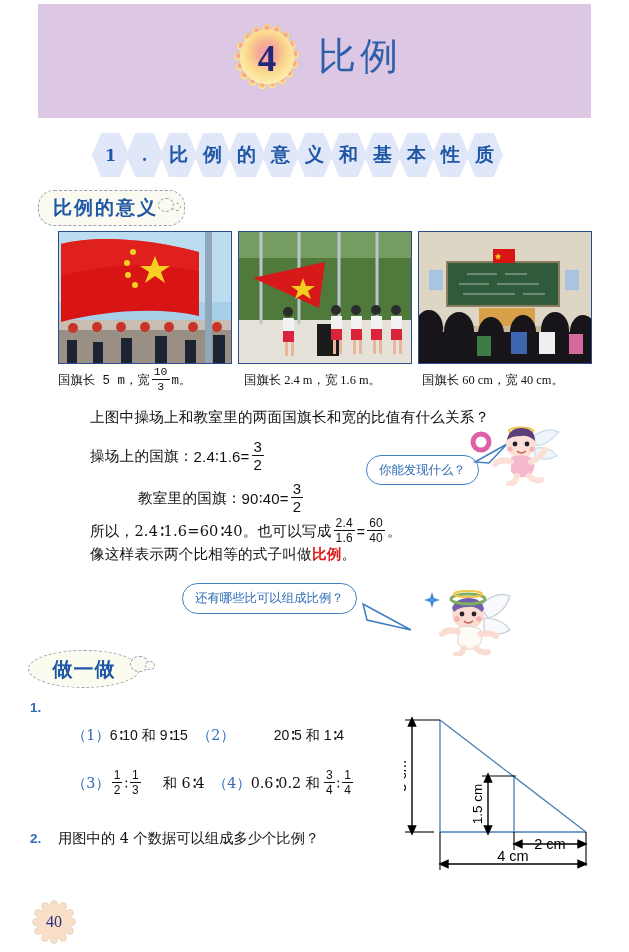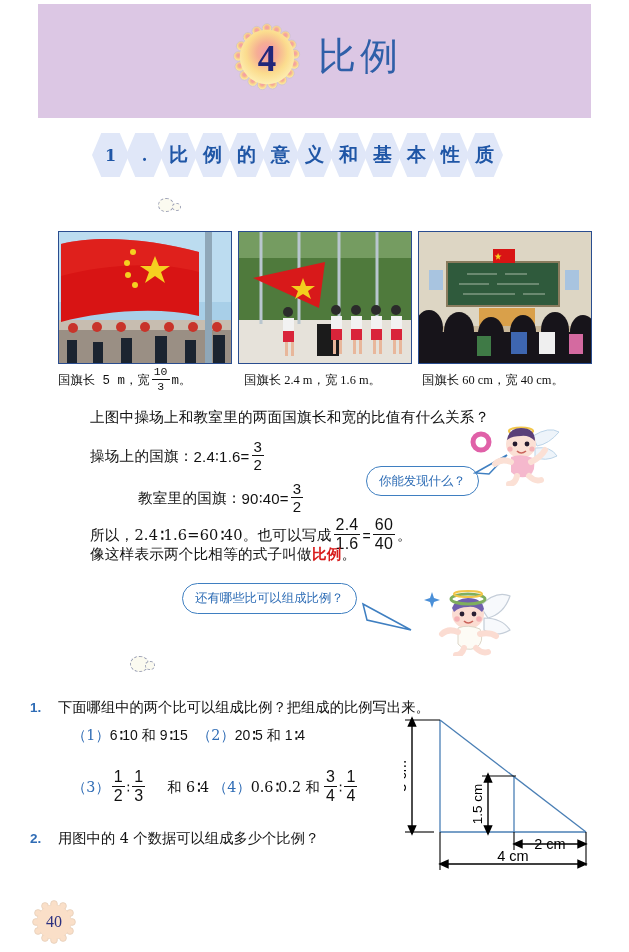--- a/index.html
+++ b/index.html
@@ -65,21 +65,21 @@
   .cap1{width:186px;font-family:Liberation Mono, monospace;}
   .cap2{width:178px;}
 
   
   .frac{display:inline-flex;flex-direction:column;align-items:center;
         vertical-align:middle;line-height:1;margin:0 2px;position:relative;top:-1px;}
   .frac .n{font-size:11.5px;padding:0 2px;}
   .frac .bar{width:100%;height:1px;background:#111;margin:1px 0;}
   .frac .d{font-size:11.5px;padding:0 2px;}
   .frac.big .n,.frac.big .d{font-size:15px;}
-  .frac.mid .n,.frac.mid .d{font-size:16px;}
+  .frac.mid .n,.frac.mid .d{font-size:12px;}
 
   
   .body-text{position:absolute;left:0;top:0;width:629px;}
   .bline{position:absolute;font-size:14.6px;color:#111;white-space:nowrap;
          font-family:"DejaVu Serif",serif;letter-spacing:.2px;}
   .bline .eq{font-family:"Liberation Sans",sans-serif;font-size:15px;}
   .kw{color:#d81b1b;font-weight:700;}
 
   
   .bubble{
@@ -167,20 +167,23 @@
     <div class="hex">的</div>
     <div class="hex">意</div>
     <div class="hex">义</div>
     <div class="hex">和</div>
     <div class="hex">基</div>
     <div class="hex">本</div>
     <div class="hex">性</div>
     <div class="hex">质</div>
   </div>
 
+  <div class="taglabel" style="left:38px;top:190px;">
+    <span class="txt">比例的意义</span>
+  </div>
   <div class="tagdot" style="left:158px;top:198px;width:14px;height:12px;"></div>
   <div class="tagdot" style="left:172px;top:203px;width:7px;height:6px;"></div>
 
   <div class="photos">
     <div class="photo">
       <svg width="100%" height="100%" viewBox="0 0 172 131" preserveAspectRatio="none">
         <rect width="172" height="131" fill="#a8cfe8"></rect>
         <rect y="0" width="172" height="70" fill="#bcdcf0"></rect>
         <rect x="0" y="92" width="172" height="39" fill="#9a8f84"></rect>
         <rect x="0" y="88" width="172" height="10" fill="#c7bdb0"></rect>
@@ -354,21 +357,21 @@
         <span class="d">40</span>
       </span>
       <span>。</span>
     </div>
 
     <div class="bline" style="left:90px;top:545px;">
       <span>像这样表示两个比相等的式子叫做</span><span class="kw">比例</span><span>。</span>
     </div>
   </div>
 
-  <div class="bubble" style="left:366px;top:455px;margin-top:11px;">
+  <div class="bubble" style="left:366px;top:455px;">
     <span>你能发现什么？</span>
     <svg class="tail" style="left:106px;top:-14px;width:40px;height:24px;" viewBox="0 0 40 24">
       <path d="M2 20 L34 2 L16 21 Z" fill="#fff" stroke="#3f7fc1" stroke-width="1.5"></path>
     </svg>
   </div>
   <svg style="position:absolute;left:468px;top:429px;width:26px;height:26px;" viewBox="0 0 26 26">
     <circle cx="13" cy="13" r="8" fill="none" stroke="#e060a8" stroke-width="5"></circle>
   </svg>
   <svg style="position:absolute;left:487px;top:424px;width:74px;height:62px;" viewBox="0 0 74 62">
     <ellipse cx="34" cy="7" rx="12" ry="3.5" fill="none" stroke="#f2c64a" stroke-width="2.2"></ellipse>
@@ -409,33 +412,35 @@
     <path d="M20 40 Q30 36 42 41 Q47 54 38 60 Q27 64 20 56 Z" fill="#fdfbf5" stroke="#ddd6c8" stroke-width="1"></path>
     <path d="M20 44 Q10 40 4 46" stroke="#fbdcd2" stroke-width="6" fill="none" stroke-linecap="round"></path>
     <path d="M42 46 Q52 44 58 48" stroke="#fbdcd2" stroke-width="6" fill="none" stroke-linecap="round"></path>
     <path d="M26 60 Q24 67 18 67" stroke="#fbdcd2" stroke-width="6" fill="none" stroke-linecap="round"></path>
     <path d="M38 60 Q44 66 50 64" stroke="#fbdcd2" stroke-width="6" fill="none" stroke-linecap="round"></path>
   </svg>
   <svg style="position:absolute;left:424px;top:592px;width:16px;height:16px;" viewBox="0 0 16 16">
     <path d="M8 0 L10 6 L16 8 L10 10 L8 16 L6 10 L0 8 L6 6 Z" fill="#4a8fd8"></path>
   </svg>
 
+  <div class="ovaltag" style="left:28px;top:650px;width:110px;height:36px;">
+    <span class="txt">做一做</span>
+  </div>
   <div class="tagdot" style="left:130px;top:656px;width:17px;height:14px;"></div>
   <div class="tagdot" style="left:145px;top:661px;width:8px;height:7px;"></div>
 
   <div class="exnum" style="left:30px;top:700px;">1.</div>
-  <div class="extext" style="left:58px;top:698px;">下面哪组中的两个比可以组成比例？把组成的比例写出来。</div>
 
   <div class="extext" style="left:72px;top:726px;display:flex;align-items:center;">
     <span class="paren">（1）</span>
     <span class="sans" style="font-size:14px;">6∶10 和 9∶15</span>
   </div>
   <div class="extext" style="left:197px;top:726px;display:flex;align-items:center;">
     <span class="paren">（2）</span>
-    <span class="sans" style="font-size:14px;">20∶5 和 1∶4</span>
+    <span class="sans" style="font-size:14px;margin-left:39px;">20∶5 和 1∶4</span>
   </div>
 
   <div class="extext" style="left:72px;top:770px;display:flex;align-items:center;">
     <span class="paren">（3）</span>
     <span class="frac mid sans">
       <span class="n">1</span>
       <span class="bar"></span>
       <span class="d">2</span>
     </span>
     <span class="sans" style="font-size:14px;">∶</span>

